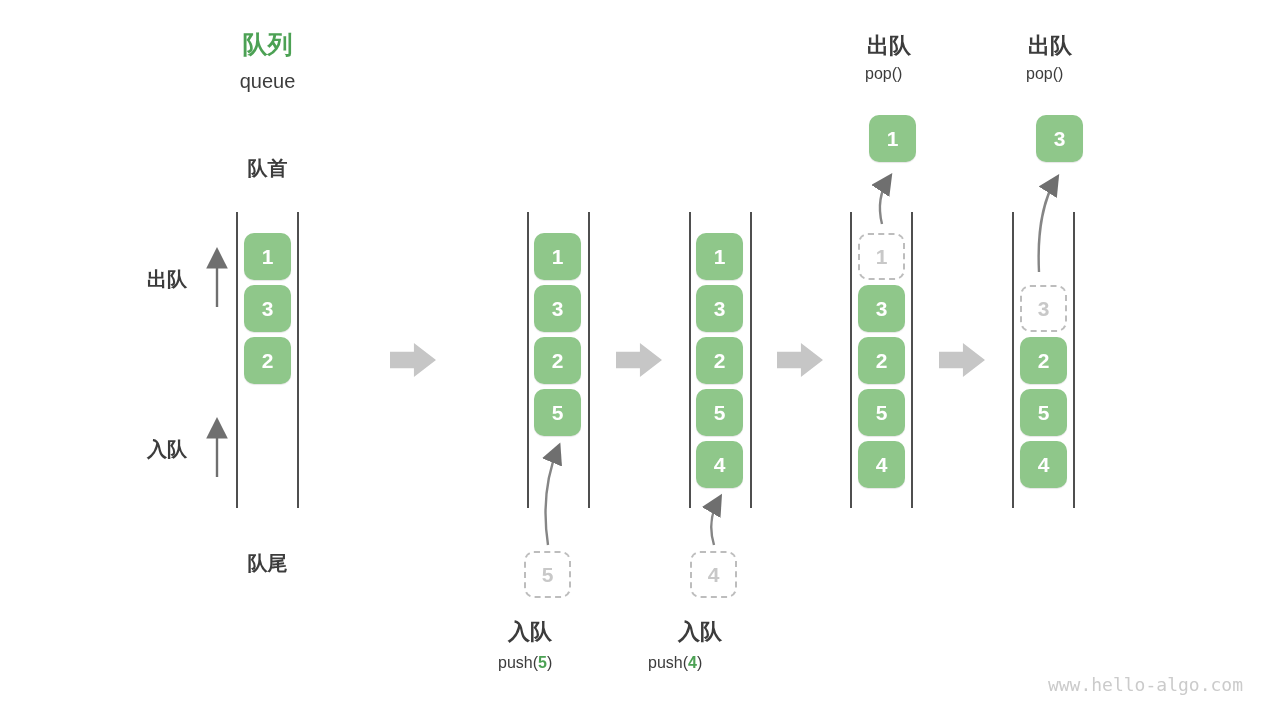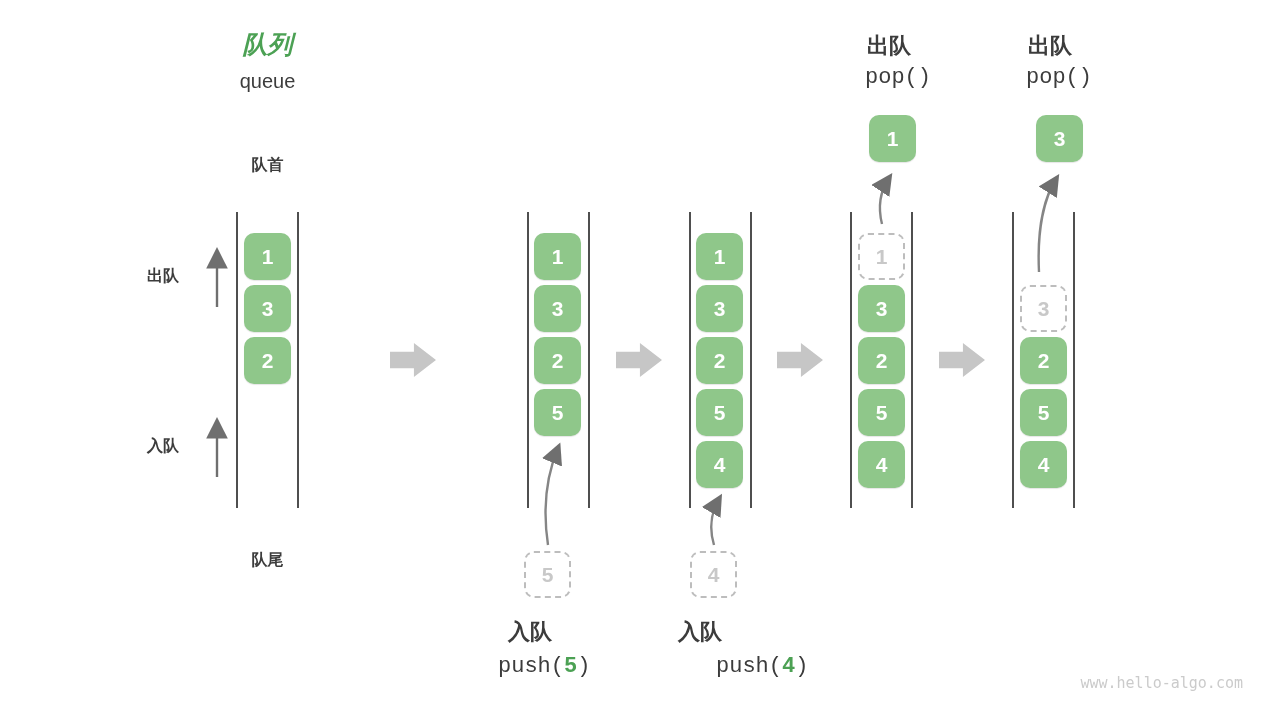--- a/index.html
+++ b/index.html
@@ -12,44 +12,44 @@
     --ghost-gray:#BDBDBD;
     --ghost-text:#C8C8C8;
     --watermark-gray:#CBCBCB;
   }
   html,body{margin:0;padding:0;background:#ffffff;}
   .canvas{
     position:relative;width:1280px;height:720px;background:#ffffff;overflow:hidden;
     font-family:"Liberation Sans","DejaVu Sans",sans-serif;color:var(--dark-text);
   }
   .abs{position:absolute;}
-  .title-zh{font-size:25px;font-weight:bold;color:var(--accent-green);text-align:center;font-style:italic;}
+  .title-zh{font-size:25px;font-weight:bold;color:var(--accent-green);text-align:center;}
   .title-en{font-size:20px;color:var(--dark-text);text-align:center;}
-  .cjk-label{font-size:16px;font-weight:bold;color:var(--dark-text);}
+  .cjk-label{font-size:20px;font-weight:bold;color:var(--dark-text);}
   .centered{text-align:center;}
   .vline{position:absolute;top:212px;height:296px;width:1.5px;background:var(--line-gray);}
   .cell{
     position:absolute;width:47px;height:47px;border-radius:10px;background:var(--box-green);
     color:#fff;font-size:21px;font-weight:bold;display:flex;align-items:center;justify-content:center;
     box-shadow:0 1px 1px rgba(0,0,0,0.10);
   }
   .ghost{
     position:absolute;width:43px;height:43px;border-radius:10px;background:#fff;
     border:2px dashed var(--ghost-gray);color:var(--ghost-text);
     font-size:21px;font-weight:600;display:flex;align-items:center;justify-content:center;
   }
   .block-arrow{
     position:absolute;width:46px;height:34px;background:var(--block-arrow-gray);
     clip-path:polygon(0 26%,52% 26%,52% 0,100% 50%,52% 100%,52% 74%,0 74%);
   }
   .op-zh{font-size:22px;font-weight:600;color:var(--dark-text);}
-  .code{font-family:Liberation Mono, monospace;font-size:22px;color:var(--dark-text);text-align:right;}
+  .code{font-family:Liberation Sans, sans-serif;font-size:16px;color:var(--dark-text);text-align:right;}
   .code .arg{color:var(--accent-green);font-weight:bold;}
   .watermark{
-    font-family:"DejaVu Sans Mono","Liberation Mono",monospace;font-size:15px;color:var(--watermark-gray);
+    font-family:"DejaVu Sans Mono","Liberation Mono",monospace;font-size:18px;color:var(--watermark-gray);
   }
   svg.arrow-layer{position:absolute;left:0;top:0;pointer-events:none;}
 </style>
 </head>
 <body>
 
 <div class="canvas">
 
   <svg class="arrow-layer" width="1280" height="720" viewBox="0 0 1280 720">
     <defs>
@@ -101,21 +101,21 @@
 
   <div class="vline" style="left:689px;"></div>
   <div class="vline" style="left:750px;"></div>
   <div class="cell" style="left:696px;top:233px;">1</div>
   <div class="cell" style="left:696px;top:285px;">3</div>
   <div class="cell" style="left:696px;top:337px;">2</div>
   <div class="cell" style="left:696px;top:389px;">5</div>
   <div class="cell" style="left:696px;top:441px;">4</div>
   <div class="ghost" style="left:690px;top:551px;">4</div>
   <div class="abs op-zh" style="left:678px;top:617px;">入队</div>
-  <div class="abs code" style="left:716px;top:654px;"><span>push(</span><span class="arg">4</span><span>)</span></div>
+  <div class="abs code" style="left:648px;top:654px;"><span>push(</span><span class="arg">4</span><span>)</span></div>
 
   <div class="block-arrow" style="left:777px;top:343px;"></div>
 
   <div class="vline" style="left:850px;"></div>
   <div class="vline" style="left:911px;"></div>
   <div class="abs op-zh" style="left:867px;top:31px;">出队</div>
   <div class="abs code" style="left:865px;top:65px;"><span>pop()</span></div>
   <div class="cell" style="left:869px;top:115px;">1</div>
   <div class="ghost" style="left:858px;top:233px;">1</div>
   <div class="cell" style="left:858px;top:285px;">3</div>

